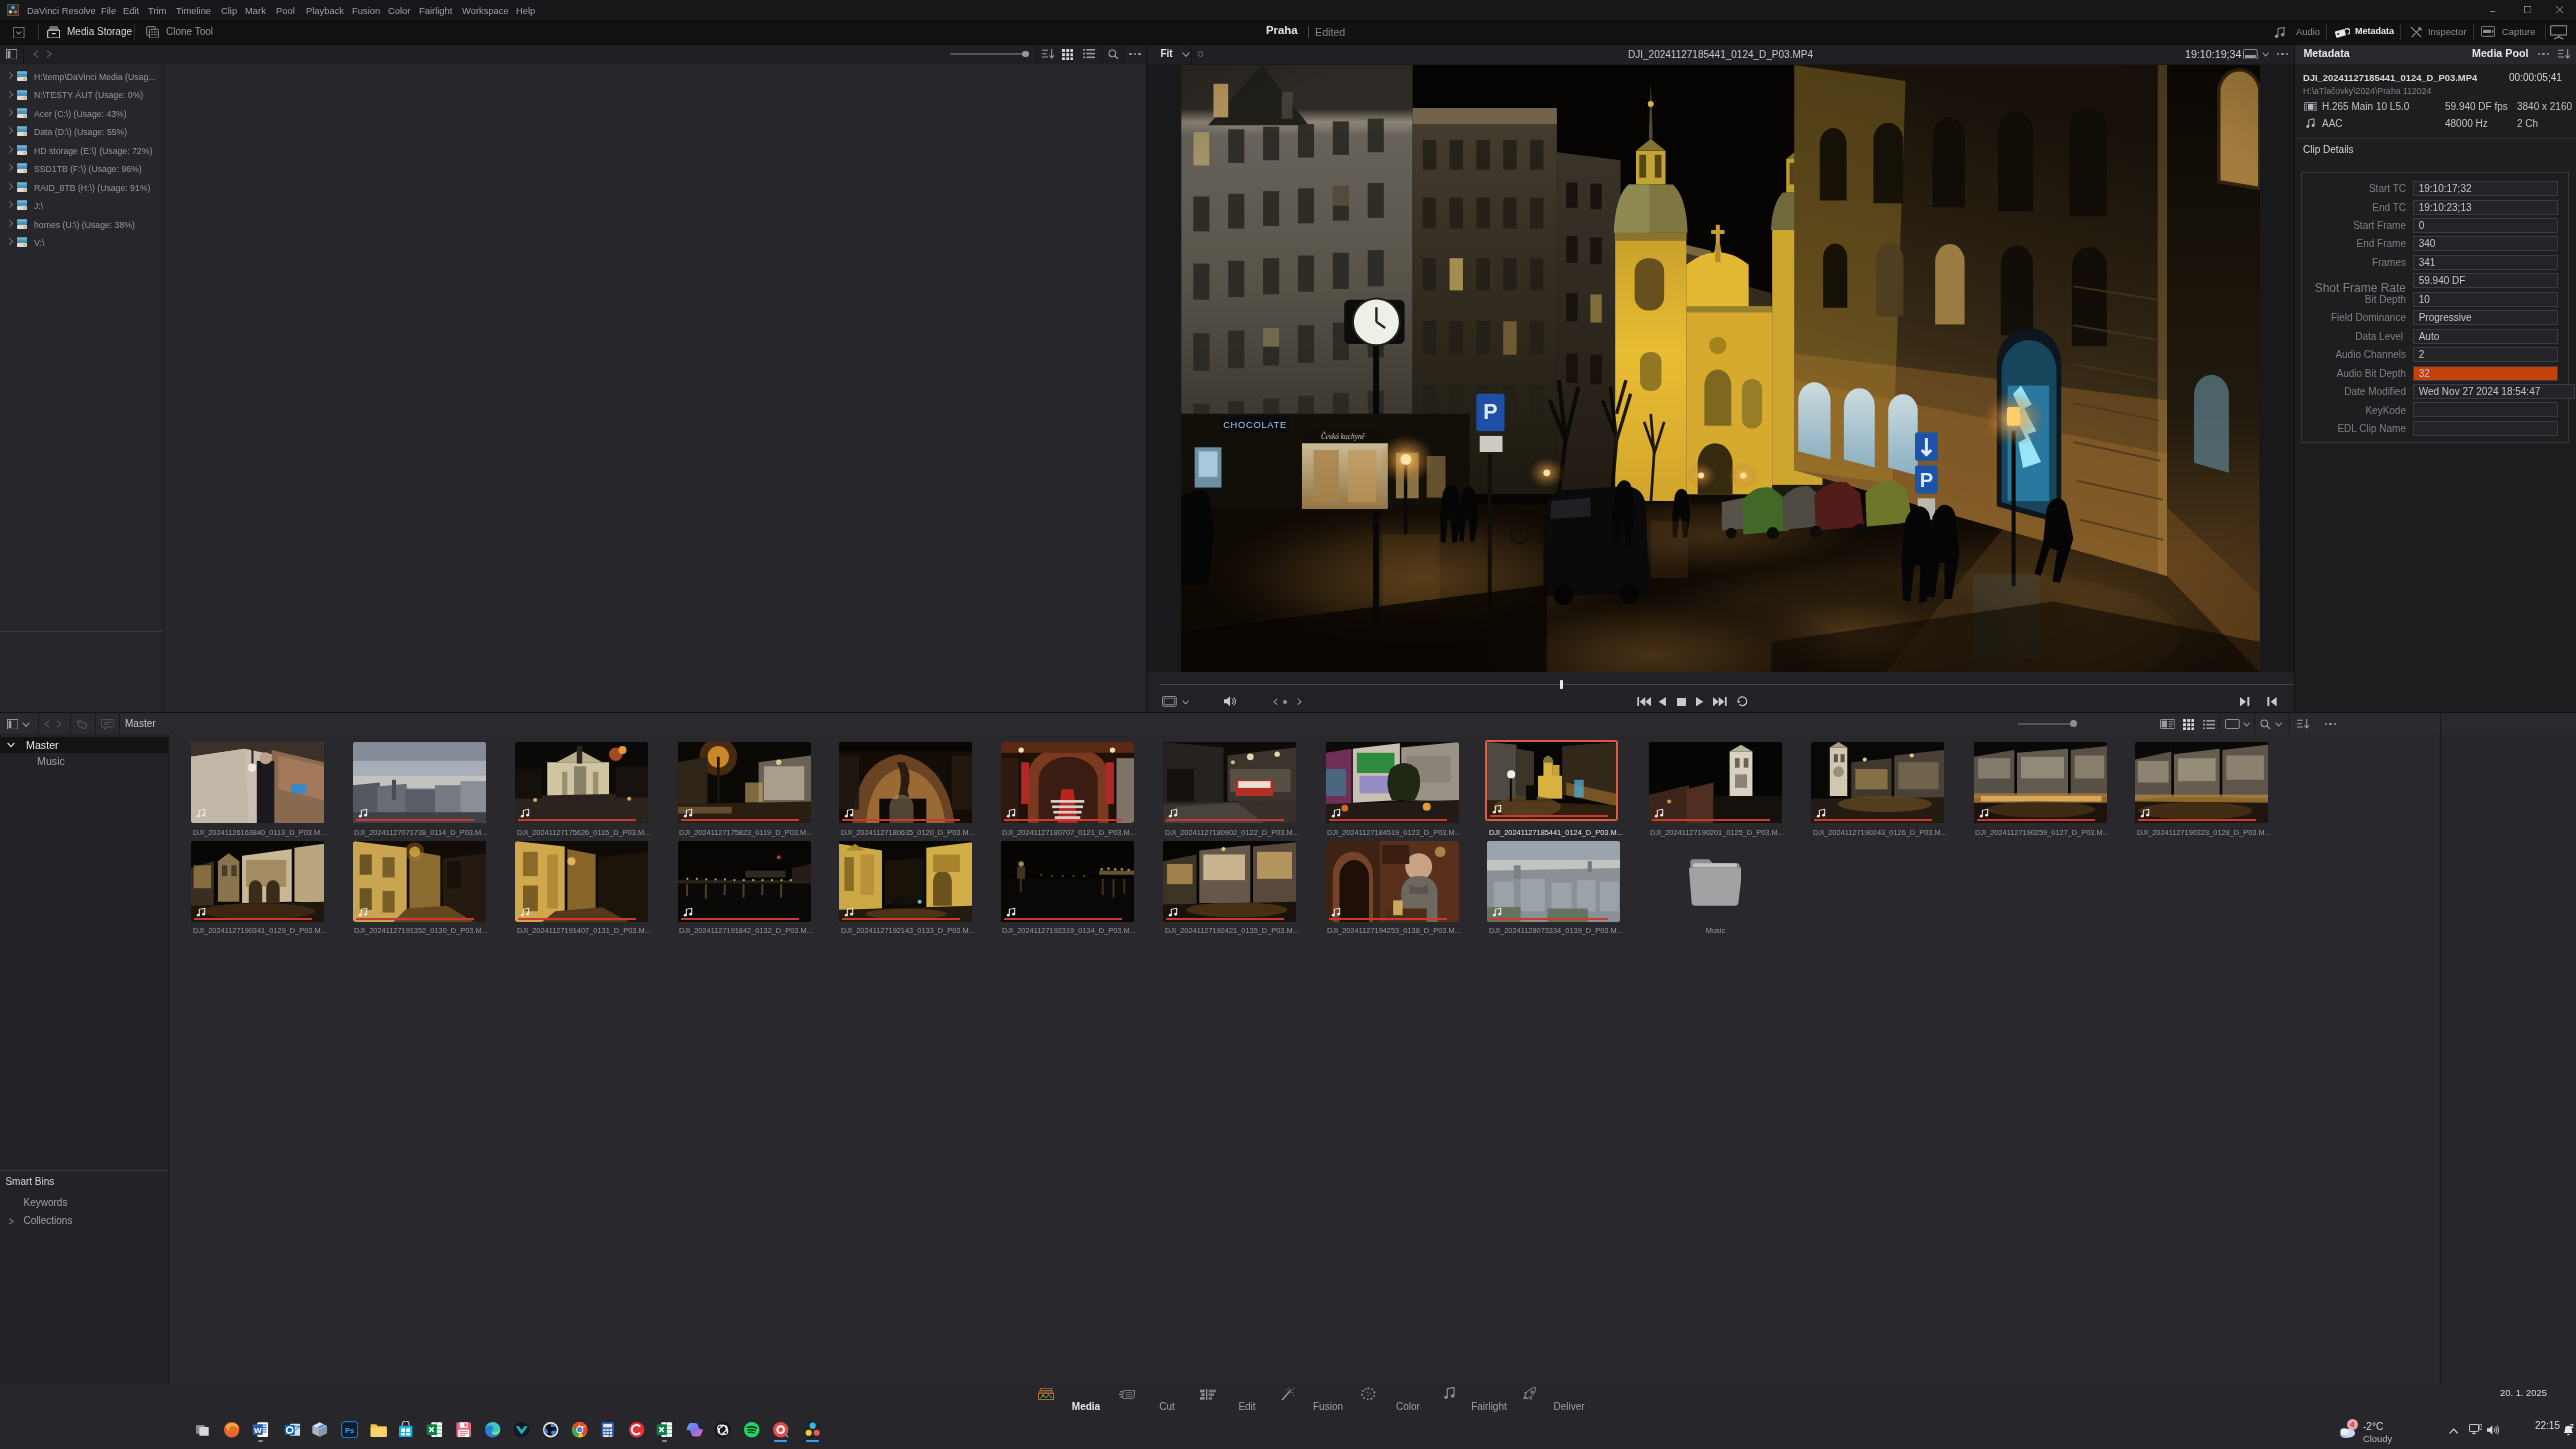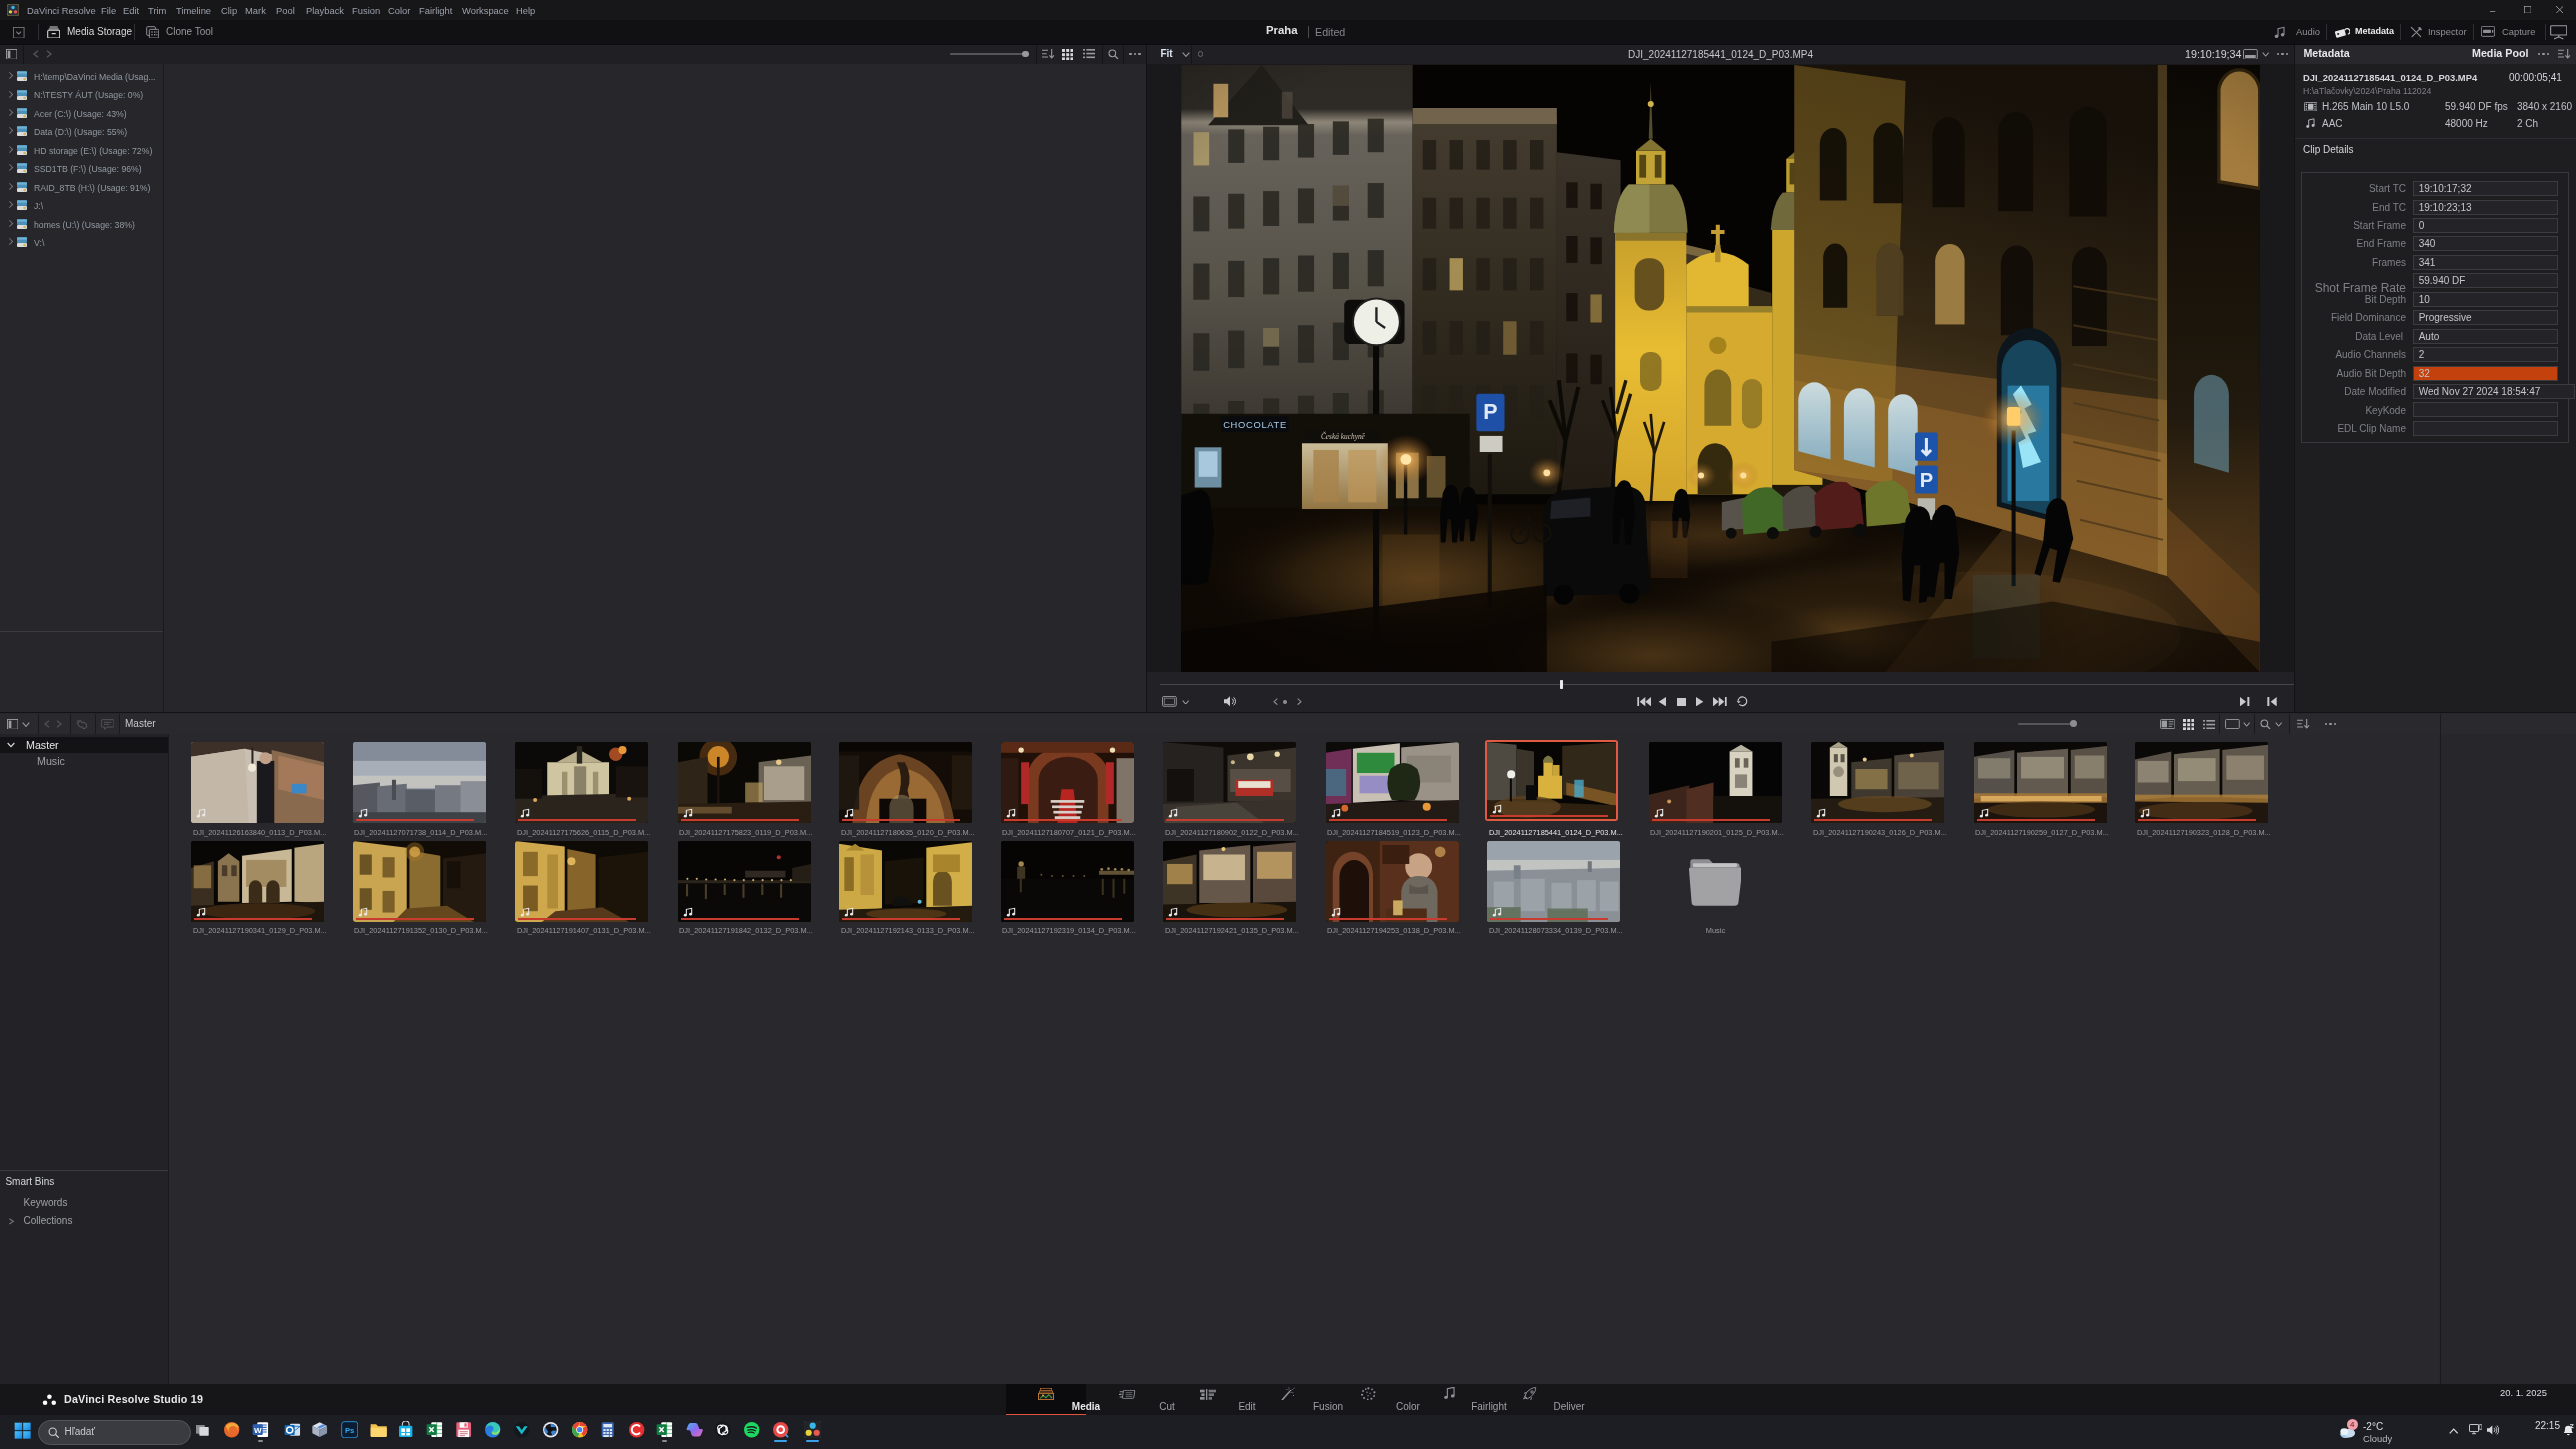--- a/index.html
+++ b/index.html
@@ -1392,30 +1392,20 @@
   <path d="M6,18 h24 l6,6 h36 a4,4 0 0 1 4,4 v2 H2 v-8 a4,4 0 0 1 4,-4 z" fill="#8e8e90"></path>
   <rect x="6" y="24" width="66" height="6" rx="2" fill="#c2c2c4"></rect>
   <path d="M2,30 h74 a4,4 0 0 1 4,4 l-6,50 a5,5 0 0 1-5,4 H9 a5,5 0 0 1-5,-4 L0,34 a4,4 0 0 1 2,-4 z" fill="#a2a2a4"></path>
 </svg>
   <div class="tname" style="left:1649px;top:926px;width:133px;text-align:center;color:#9a9b9f">Music</div>
   </div>
   <div class="abs" id="poolright"></div>
   <div class="abs" style="left:2440px;top:714px;width:0.7px;height:670px;background:#1a1a1d"></div>
   <div class="abs" style="left:168px;top:734px;width:0.7px;height:650px;background:#1b1b1e"></div>
   <div class="abs" style="left:0;top:712px;width:2576px;height:1.3px;background:#131316"></div>
-  <div class="abs" id="botbar">
-    <svg class="abs" style="left:42px;top:8.7px" width="14.8" height="13.4" viewBox="0 0 22 20">
-      <circle cx="11" cy="5.5" r="3.4" fill="#fff"></circle>
-        <circle cx="4.5" cy="14.5" r="3.4" fill="#fff"></circle>
-        <circle cx="17.5" cy="14.5" r="3.4" fill="#fff"></circle>
-    </svg>
-    <span class="abs" style="left:64px;top:9.4px;color:#e8e8ea;font-size:10.7px;font-weight:bold;letter-spacing:0.2px">DaVinci Resolve Studio 19</span>
-    <div class="abs" style="left:1006px;top:0;width:80px;height:29.5px;background:#0b0b0d"></div>
-    <div class="abs" style="left:1006px;top:29.5px;width:80px;height:2px;background:#e4523e"></div>
-  </div>
   <div class="abs" id="tabicons">
     <div class="tab" style="left:1006px;color:#e8e8ea;font-weight:bold">
         <span class="lbl">Media</span>
       </div>
     <div class="tab" style="left:1087px">
         <span class="lbl">Cut</span>
       </div>
     <div class="tab" style="left:1167px">
         <span class="lbl">Edit</span>
       </div>
@@ -1484,43 +1474,20 @@
         <ellipse cx="13" cy="13.4" rx="2.8" ry="2.4" fill="#8f9094"></ellipse>
     </svg>
     <svg class="abs" style="left:1523px;top:1387px" width="14" height="14" viewBox="0 0 21 21">
       <g stroke="#8f9094" fill="none" stroke-width="1.5">
       <path d="M12,14.5 c5,-5 7.5,-9.5 7,-13.5 c-4,-0.5 -8.5,2 -13.5,7 l-3,6.5 3.5,3.5 z"></path>
       <circle cx="13.5" cy="7.5" r="1.8"></circle>
       <path d="M5.5,8 l-4,1.5 M13,15.5 l-1.5,4 M4,13 c-1.5,1.5 -2.5,3.5 -3,5 1.5,-0.5 3.5,-1.5 5,-3"></path>
         </g>
     </svg>
   </div>
-  <div class="abs" id="taskbar">
-    <svg class="abs" style="left:14px;top:7.4px" width="17" height="17" viewBox="0 0 25 25">
-      <defs>
-          <linearGradient id="wing" x1="0" y1="0" x2="1" y2="1">
-            <stop offset="0" stop-color="#4ec2f7"></stop>
-            <stop offset="1" stop-color="#1287e8"></stop>
-          </linearGradient>
-        </defs>
-      <g fill="url(#wing)">
-          <rect x="1" y="1" width="11" height="11"></rect>
-          <rect x="13.5" y="1" width="11" height="11"></rect>
-          <rect x="1" y="13.5" width="11" height="11"></rect>
-          <rect x="13.5" y="13.5" width="11" height="11"></rect>
-        </g>
-    </svg>
-    <div class="abs" style="left:38px;top:4.7px;width:153px;height:25px;background:#3a3b41;border:0.7px solid #54555b;border-radius:12.7px">
-      <svg class="abs" style="left:9.4px;top:6px" width="11.4" height="11.4" viewBox="0 0 17 17">
-          <circle cx="7" cy="7" r="5.4" fill="none" stroke="#cfd0d4" stroke-width="1.6"></circle>
-          <path d="M11.2,11.2 L16,16" stroke="#cfd0d4" stroke-width="1.8"></path>
-        </svg>
-      <span class="abs" style="left:25.5px;top:5.4px;color:#c9cace;font-size:10px">Hľadať</span>
-    </div>
-  </div>
   <div class="abs" id="trayright">
     <svg class="abs" style="left:2339px;top:1425px" width="17.4" height="13.4" viewBox="0 0 26 20">
       <ellipse cx="10" cy="14" rx="8" ry="5.5" fill="#a8c8e8"></ellipse>
       <ellipse cx="16" cy="12" rx="8" ry="6.5" fill="#c8dcf0"></ellipse>
       <ellipse cx="8" cy="10" rx="6" ry="5" fill="#e8f0f8"></ellipse>
     </svg>
     <div class="abs" style="left:2347px;top:1419px;width:11.4px;height:11.4px;border-radius:50%;background:#f2a0a8">
         <span style="position:absolute;left:3px;top:0.7px;font-size:8px;color:#5a2028">4</span>
       </div>
     <span class="abs" style="left:2363px;top:1421px;color:#dcdde1;font-size:10px">-2°C</span>

